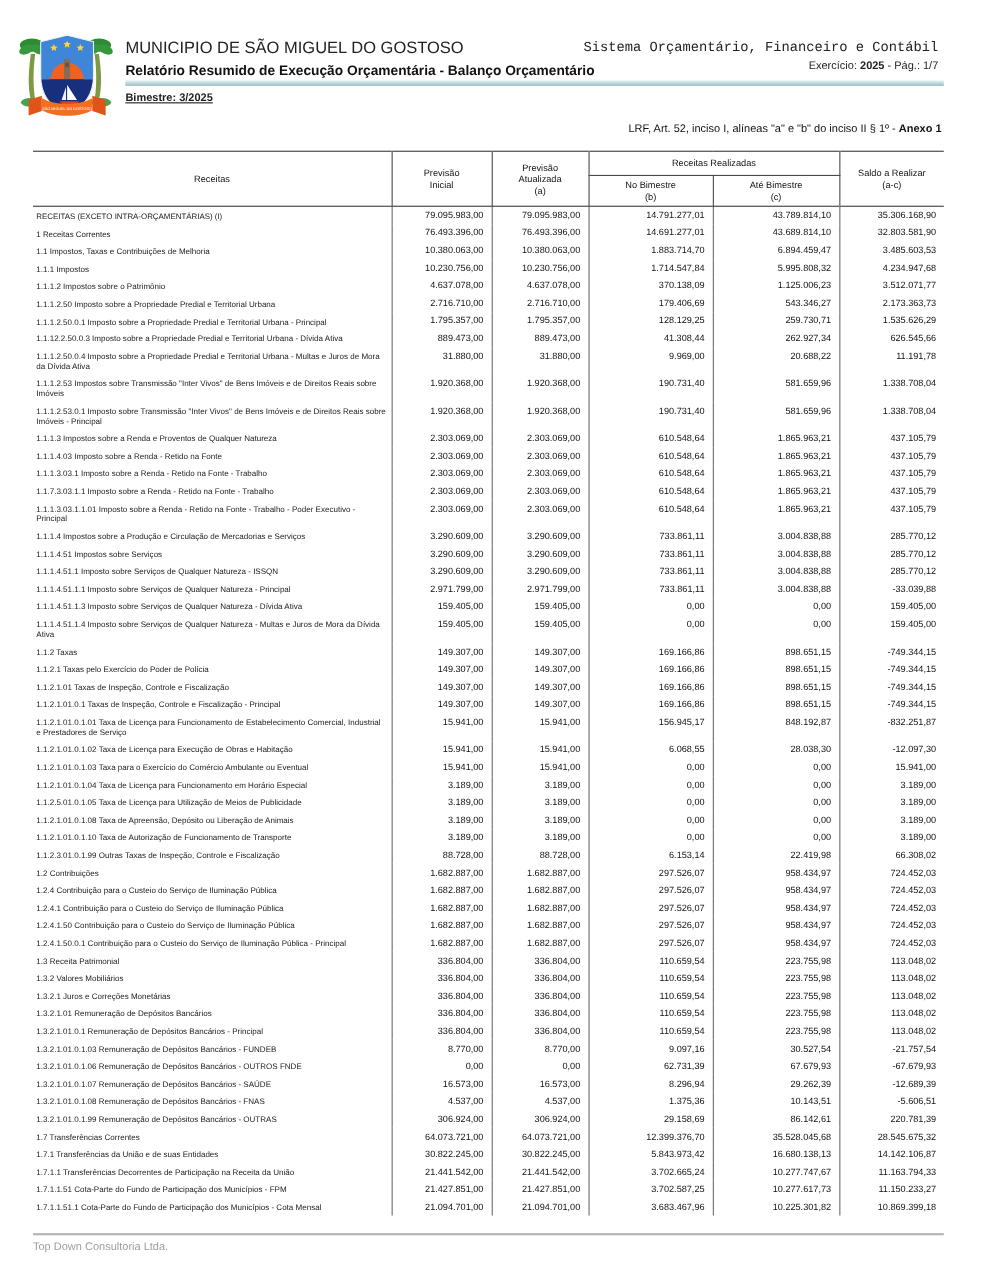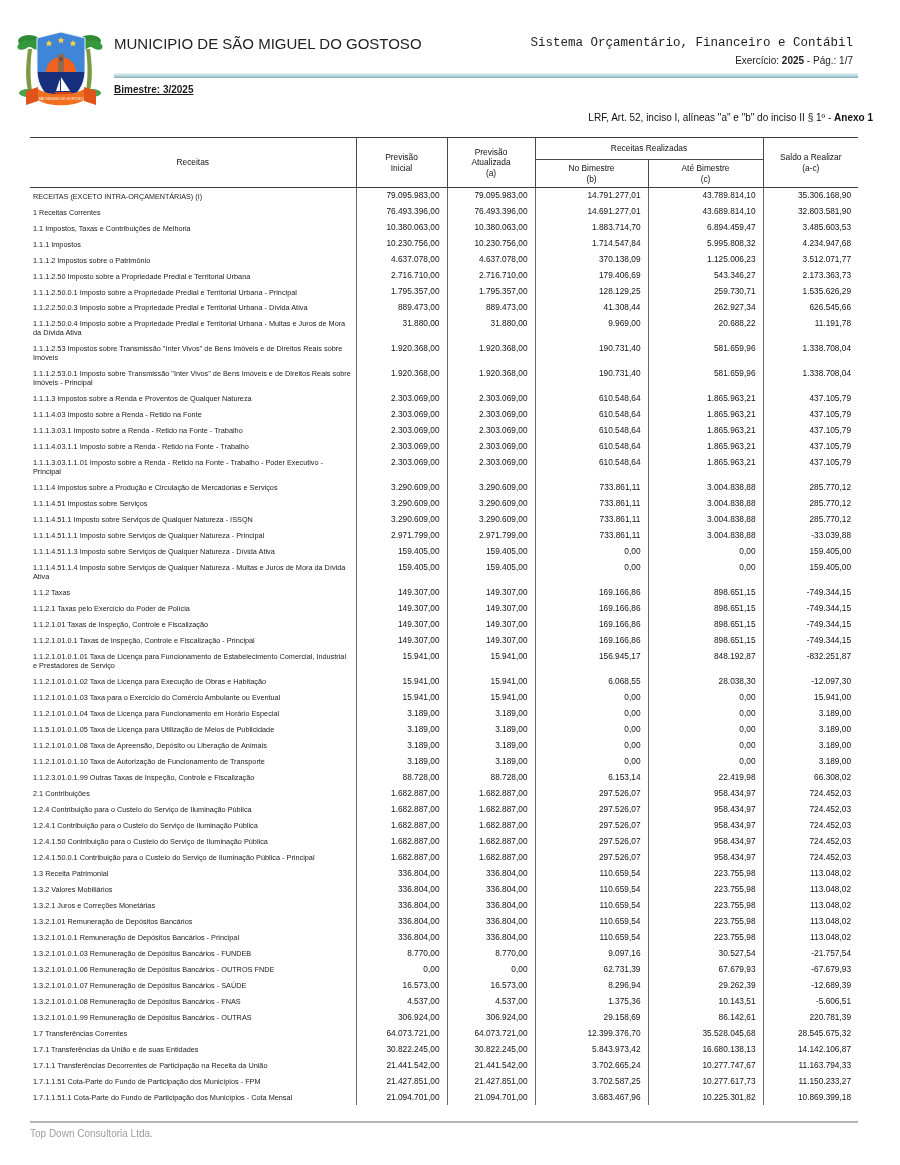--- a/index.html
+++ b/index.html
@@ -15,21 +15,21 @@
   .report-title { position:absolute; left:114px; top:57px; font-size:12.5px; font-weight:bold; color:#111; }
   .hdr-divider {
     position:absolute; left:114px; top:73px; width:744px; height:5px;
     background:linear-gradient(#e6f3f5 0%, #c3dde2 55%, #9cc3cc 100%);
     border-bottom:1px solid #8fb6bf;
   }
   .sys-name { position:absolute; top:36px; right:47px; font-size:12.5px; color:#222;font-family:Liberation Mono, monospace; }
   .exerc-line { position:absolute; top:55px; right:47px; font-size:10px; color:#222; }
   .exerc-line b { font-weight:bold;margin-top:12px; }
   .bimestre { position:absolute; left:114px; top:84px; font-size:10px; font-weight:bold;text-decoration:underline; }
-  .lrf-line { position:absolute; top:112px; right:27px; font-size:10px; color:#111;text-align:center; }
+  .lrf-line { position:absolute; top:112px; right:44px; font-size:10px; color:#111;text-align:center; }
   .lrf-line b { font-weight:bold; }
 
   
   table.budget {
     position:absolute; left:30px; top:137px; width:828px;
     border-collapse:collapse; table-layout:fixed;
   }
   table.budget col.c0 { width:326px; }
   table.budget col.c1 { width:91px; }
   table.budget col.c2 { width:88px; }
@@ -110,20 +110,21 @@
 
     <g>
       <path d="M10 64 L22 60 L22 74 L10 78 Z" fill="#e0541a"></path>
       <path d="M80 64 L68 60 L68 74 L80 78 Z" fill="#e0541a"></path>
       <path d="M22 62 C32 69 58 69 68 62 L68 73 C58 80 32 80 22 73 Z" fill="#f07020"></path>
       <text x="45" y="72.6" text-anchor="middle" font-size="3.4" fill="#ffffff" font-family="Liberation Sans, sans-serif">SÃO MIGUEL DO GOSTOSO</text>
     </g>
   </svg>
 
   <div class="muni-name">MUNICIPIO DE SÃO MIGUEL DO GOSTOSO</div>
+  <div class="report-title">Relatório Resumido de Execução Orçamentária - Balanço Orçamentário</div>
   <div class="hdr-divider"></div>
   <div class="sys-name">Sistema Orçamentário, Financeiro e Contábil</div>
   <div class="exerc-line"><span>Exercício: </span><b>2025</b><span> -   Pág.: 1/7</span></div>
   <div class="bimestre">Bimestre: 3/2025</div>
   <div class="lrf-line"><span>LRF, Art. 52, inciso I, alíneas "a" e "b" do inciso II  § 1º - </span><b>Anexo 1</b></div>
 
   <table class="budget">
     <colgroup>
       <col class="c0">
         <col class="c1">
@@ -202,21 +203,21 @@
         </tr>
         <tr>
           <td class="lbl">1.1.1.2.50.0.1 Imposto sobre a Propriedade Predial e Territorial Urbana - Principal</td>
           <td class="num">1.795.357,00</td>
           <td class="num">1.795.357,00</td>
           <td class="num">128.129,25</td>
           <td class="num">259.730,71</td>
           <td class="num last">1.535.626,29</td>
         </tr>
         <tr>
-          <td class="lbl">1.1.2.2.50.0.3 Imposto sobre a Propriedade Predial e Territorial Urbana - Dívida Ativa</td>
+          <td class="lbl">1.1.12.2.50.0.3 Imposto sobre a Propriedade Predial e Territorial Urbana - Dívida Ativa</td>
           <td class="num">889.473,00</td>
           <td class="num">889.473,00</td>
           <td class="num">41.308,44</td>
           <td class="num">262.927,34</td>
           <td class="num last">626.545,66</td>
         </tr>
         <tr>
           <td class="lbl">1.1.1.2.50.0.4 Imposto sobre a Propriedade Predial e Territorial Urbana - Multas e Juros de Mora da Dívida Ativa</td>
           <td class="num">31.880,00</td>
           <td class="num">31.880,00</td>
@@ -258,21 +259,21 @@
         </tr>
         <tr>
           <td class="lbl">1.1.1.3.03.1 Imposto sobre a Renda - Retido na Fonte - Trabalho</td>
           <td class="num">2.303.069,00</td>
           <td class="num">2.303.069,00</td>
           <td class="num">610.548,64</td>
           <td class="num">1.865.963,21</td>
           <td class="num last">437.105,79</td>
         </tr>
         <tr>
-          <td class="lbl">1.1.1.4.03.1.1 Imposto sobre a Renda - Retido na Fonte - Trabalho</td>
+          <td class="lbl">1.1.7.3.03.1.1 Imposto sobre a Renda - Retido na Fonte - Trabalho</td>
           <td class="num">2.303.069,00</td>
           <td class="num">2.303.069,00</td>
           <td class="num">610.548,64</td>
           <td class="num">1.865.963,21</td>
           <td class="num last">437.105,79</td>
         </tr>
         <tr>
           <td class="lbl">1.1.1.3.03.1.1.01 Imposto sobre a Renda - Retido na Fonte - Trabalho - Poder Executivo - Principal</td>
           <td class="num">2.303.069,00</td>
           <td class="num">2.303.069,00</td>
@@ -386,21 +387,21 @@
         </tr>
         <tr>
           <td class="lbl">1.1.2.1.01.0.1.04 Taxa de Licença para Funcionamento em Horário Especial</td>
           <td class="num">3.189,00</td>
           <td class="num">3.189,00</td>
           <td class="num">0,00</td>
           <td class="num">0,00</td>
           <td class="num last">3.189,00</td>
         </tr>
         <tr>
-          <td class="lbl">1.1.5.1.01.0.1.05 Taxa de Licença para Utilização de Meios de Publicidade</td>
+          <td class="lbl">1.1.2.5.01.0.1.05 Taxa de Licença para Utilização de Meios de Publicidade</td>
           <td class="num">3.189,00</td>
           <td class="num">3.189,00</td>
           <td class="num">0,00</td>
           <td class="num">0,00</td>
           <td class="num last">3.189,00</td>
         </tr>
         <tr>
           <td class="lbl">1.1.2.1.01.0.1.08 Taxa de Apreensão, Depósito ou Liberação de Animais</td>
           <td class="num">3.189,00</td>
           <td class="num">3.189,00</td>
@@ -418,21 +419,21 @@
         </tr>
         <tr>
           <td class="lbl">1.1.2.3.01.0.1.99 Outras Taxas de Inspeção, Controle e Fiscalização</td>
           <td class="num">88.728,00</td>
           <td class="num">88.728,00</td>
           <td class="num">6.153,14</td>
           <td class="num">22.419,98</td>
           <td class="num last">66.308,02</td>
         </tr>
         <tr>
-          <td class="lbl">2.1 Contribuições</td>
+          <td class="lbl">1.2 Contribuições</td>
           <td class="num">1.682.887,00</td>
           <td class="num">1.682.887,00</td>
           <td class="num">297.526,07</td>
           <td class="num">958.434,97</td>
           <td class="num last">724.452,03</td>
         </tr>
         <tr>
           <td class="lbl">1.2.4 Contribuição para o Custeio do Serviço de Iluminação Pública</td>
           <td class="num">1.682.887,00</td>
           <td class="num">1.682.887,00</td>

